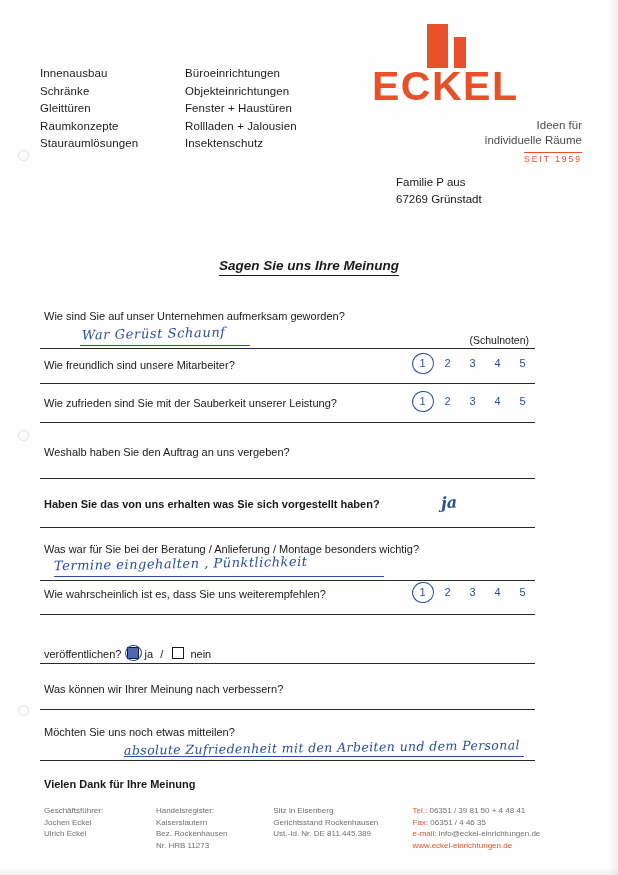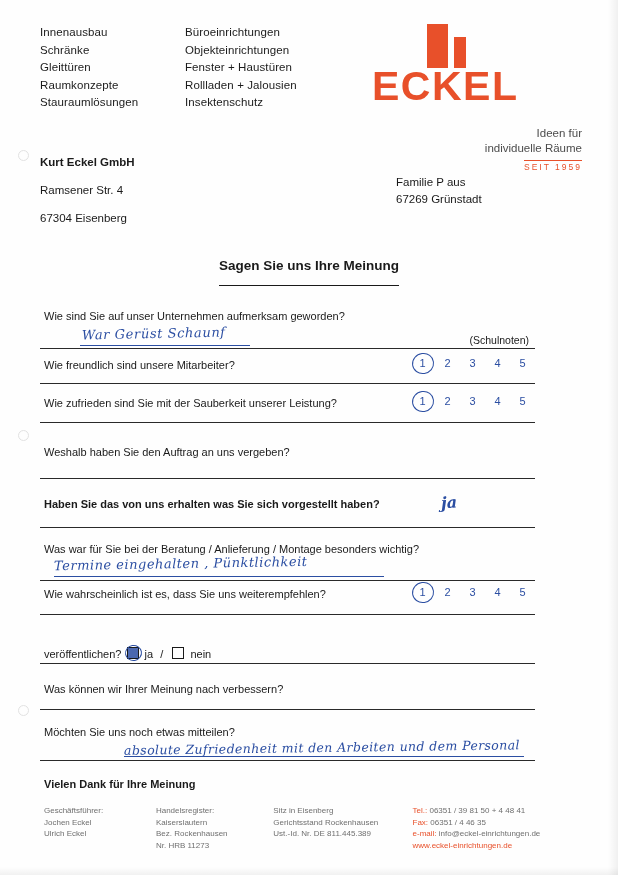--- a/index.html
+++ b/index.html
@@ -28,20 +28,21 @@
     left: 40px; top: 24px;
     width: 545px;
     display: flex;
     align-items: flex-start;
   }
   .svc-col {
     font-size: 11.5px;
     line-height: 17.5px;
     color: #1b1b1b;
     letter-spacing: 0.1px;
+    margin-top: 41px;
   }
   .svc-col.first { width: 145px; }
   .svc-col.second { width: 155px; }
 
   .logo-wrap {
     position: relative;
     margin-left: 32px;
     width: 210px;
   }
   .logo-bars {
@@ -63,21 +64,21 @@
   .logo-word {
     font-family: "Liberation Sans", sans-serif;
     font-weight: bold;
     font-size: 41px;
     letter-spacing: 1.5px;
     color: #e8502a;
     line-height: 40px;
     margin-top: -2px;
   }
   .logo-sub {
-    margin-top: 20px;
+    margin-top: 12px;
     font-size: 11.5px;
     line-height: 15px;
     color: #4c4c4c;
     text-align: right;
   }
   .logo-sub .line2 { color: #4c4c4c; }
   .logo-since {
     margin-top: 2px;
     font-size: 8.5px;
     letter-spacing: 2px;
@@ -109,21 +110,22 @@
   .title {
     position: absolute;
     left: 0; top: 258px;
     width: 618px;
     text-align: center;
     font-size: 13.5px;
     font-weight: bold;
   }
   .title span {
     border-bottom: 1.5px solid #1a1a1a;
-    padding-bottom: 12px;
+    padding-bottom: 2px;
+    font-style: italic;
   }
 
   
   .form {
     position: absolute;
     left: 40px; top: 300px;
     width: 495px;
   }
   .row {
     position: relative;
@@ -300,25 +302,20 @@
       <div class="logo-sub">
         <div>Ideen für</div>
         <div class="line2">individuelle Räume</div>
       </div>
       <div class="logo-since-wrap">
         <div class="logo-since">SEIT 1959</div>
       </div>
     </div>
   </div>
 
-  <div class="sender">
-    <div>Kurt Eckel GmbH</div>
-    <div class="l2">Ramsener Str. 4</div>
-    <div class="l3">67304 Eisenberg</div>
-  </div>
 
   <div class="recipient">
     <div>Familie P aus</div>
     <div>67269 Grünstadt</div>
   </div>
 
   <div class="title">
     <span>Sagen Sie uns Ihre Meinung</span>
   </div>
 

